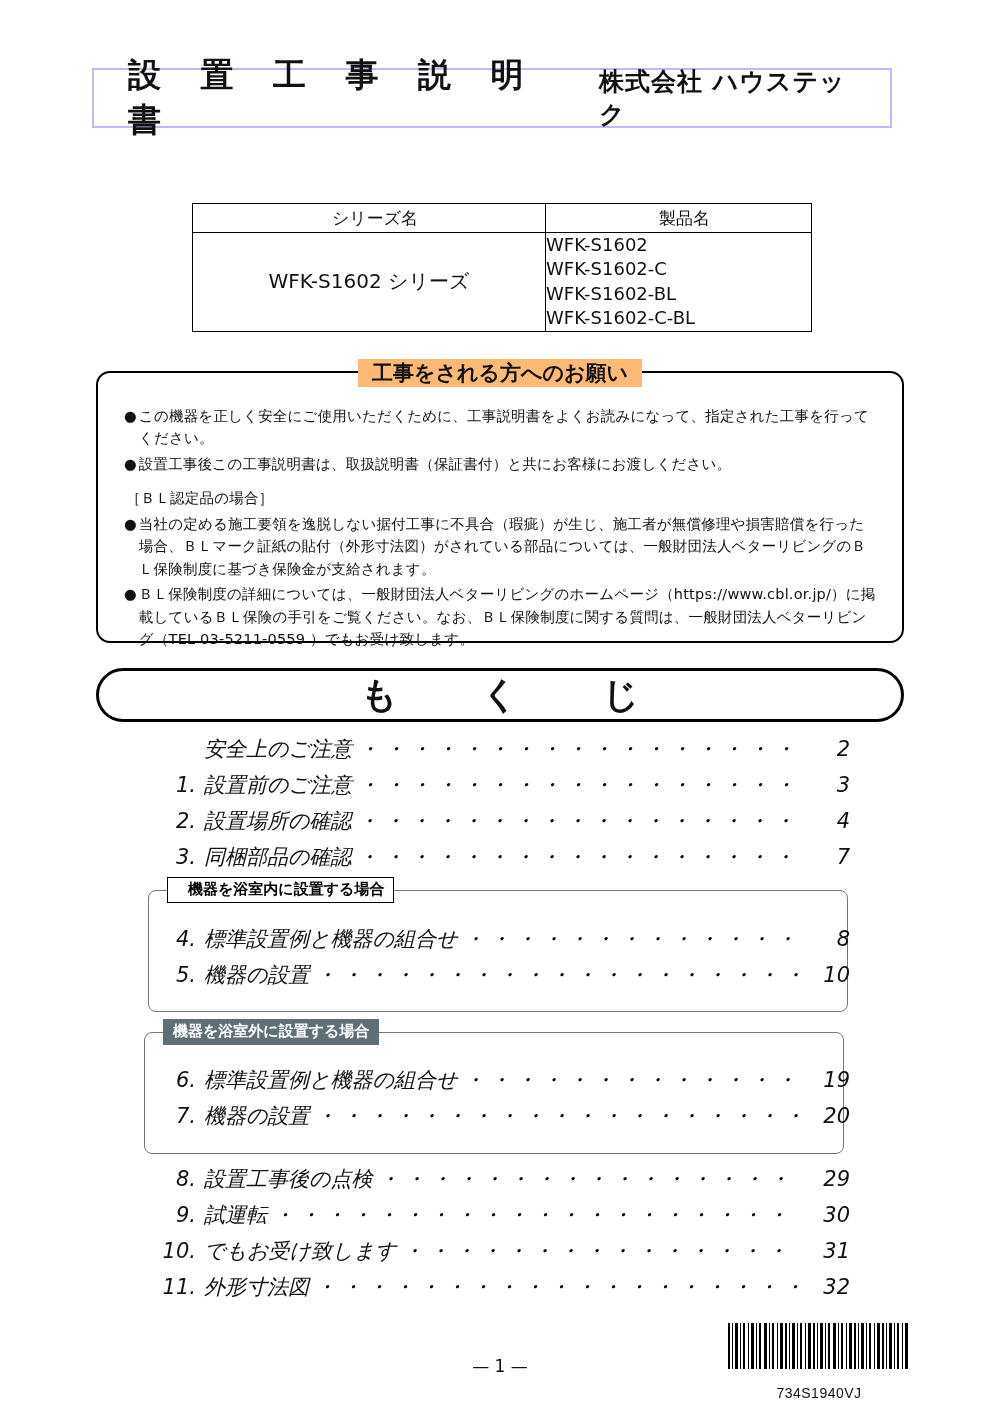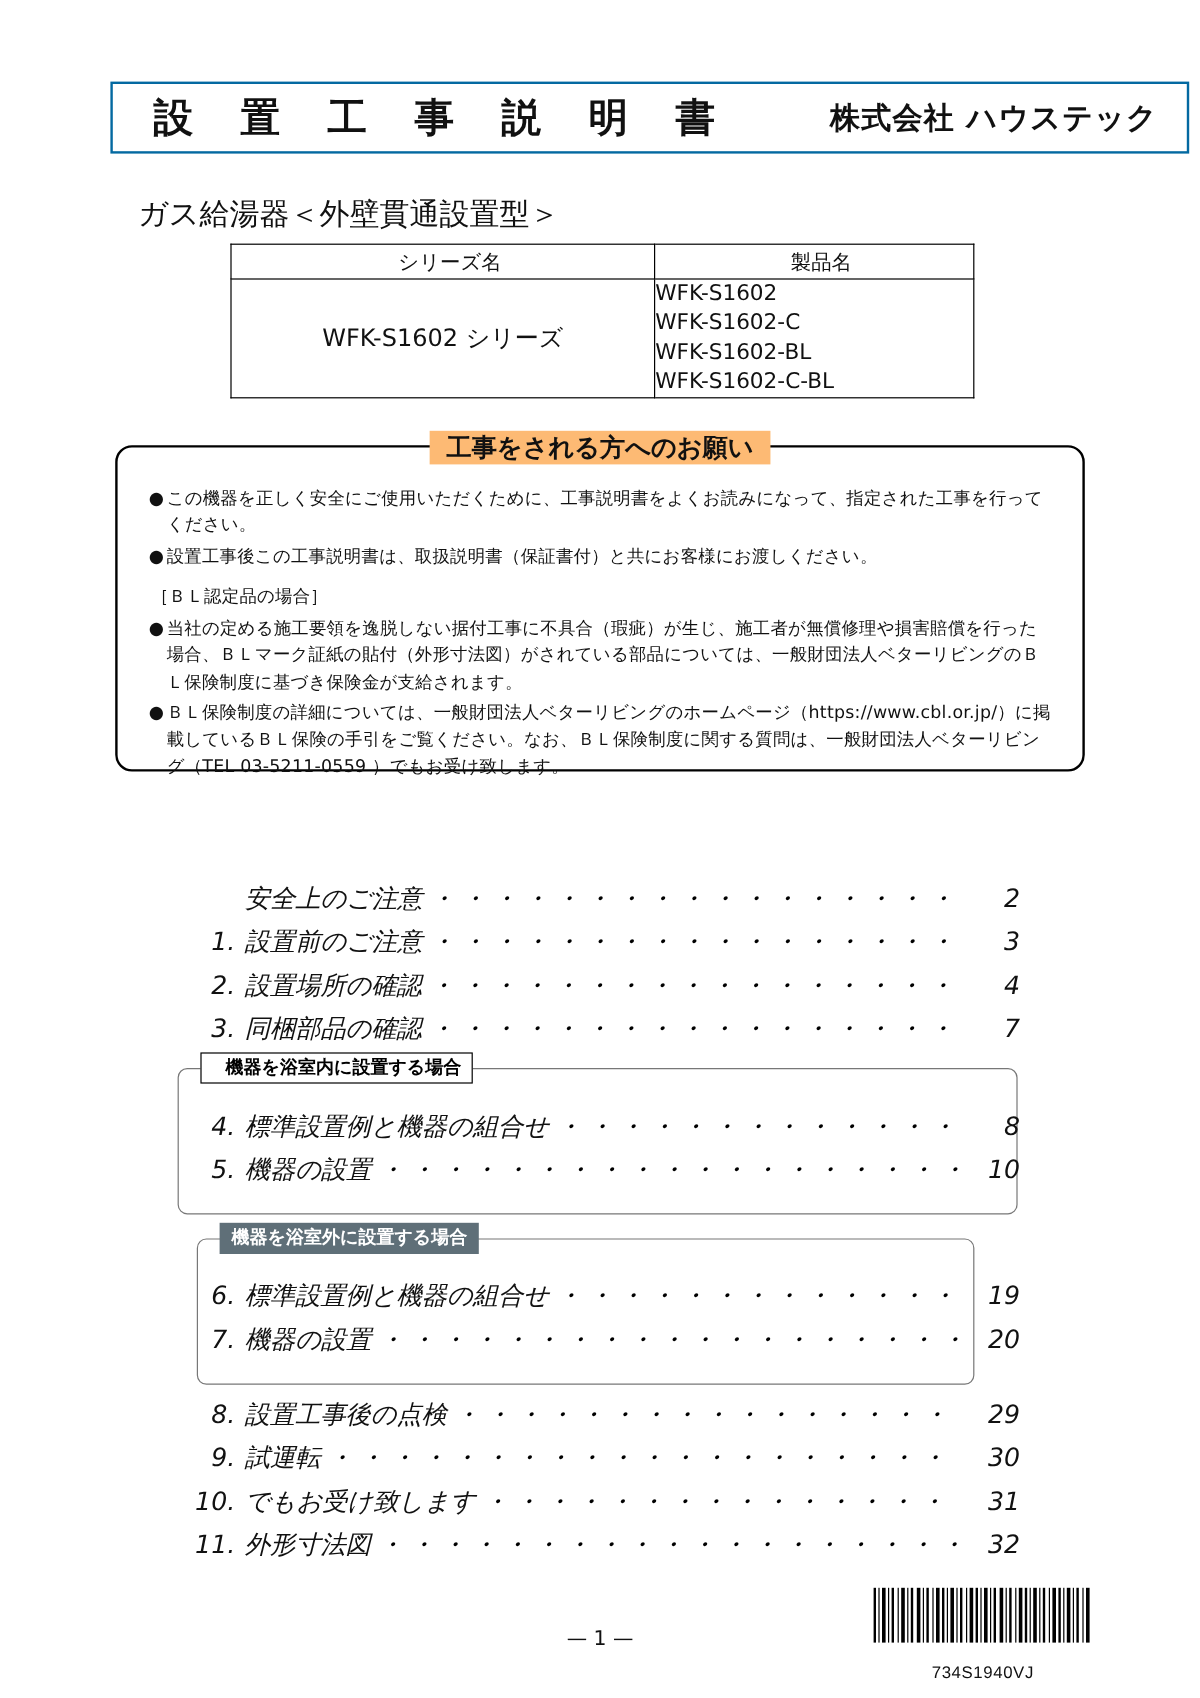--- a/index.html
+++ b/index.html
@@ -21,23 +21,23 @@
     left: 0; top: 0;
     width: 1000px;
     height: 1415px;
   }
 
   
   .title-bar {
     position: absolute;
     left: 92px;
     top: 68px;
-    width: 899px;
+    width: 800px;
     height: 60px;
-    border: 2px solid #0369a1;
+    border: 2px solid #c4b5fd;
     box-sizing: border-box;
     display: flex;
     align-items: center;
   }
   .title-main {
     margin-left: 34px;
     font-size: 33px;
     font-weight: bold;
     letter-spacing: 14px;
     font-family: "DejaVu Sans", sans-serif;
@@ -256,21 +256,20 @@
 </head>
 <body>
 
 <div class="page">
 
   <div class="title-bar">
     <span class="title-main">設 置 工 事 説 明 書</span>
     <span class="title-company">株式会社 ハウステック</span>
   </div>
 
-  <div class="product-heading">ガス給湯器＜外壁貫通設置型＞</div>
 
   <table class="prod-table">
     <tbody>
         <tr>
       <th class="prod-head-left">シリーズ名</th>
       <th>製品名</th>
     </tr>
     <tr>
       <td class="prod-series">WFK-S1602 シリーズ</td>
       <td class="prod-models">
@@ -299,20 +298,23 @@
         <span class="req-bullet">●</span>
         <span class="req-text">当社の定める施工要領を逸脱しない据付工事に不具合（瑕疵）が生じ、施工者が無償修理や損害賠償を行った場合、ＢＬマーク証紙の貼付（外形寸法図）がされている部品については、一般財団法人ベターリビングのＢＬ保険制度に基づき保険金が支給されます。</span>
       </div>
       <div class="req-item">
         <span class="req-bullet">●</span>
         <span class="req-text">ＢＬ保険制度の詳細については、一般財団法人ベターリビングのホームページ（https://www.cbl.or.jp/）に掲載しているＢＬ保険の手引をご覧ください。なお、ＢＬ保険制度に関する質問は、一般財団法人ベターリビング（TEL 03-5211-0559 ）でもお受け致します。</span>
       </div>
     </div>
   </div>
 
+  <div class="toc-banner">
+    <span class="toc-banner-text">も　く　じ</span>
+  </div>
 
   <div class="toc" style="top:735px;">
     <div class="toc-row">
       <span class="toc-num"></span>
       <span class="toc-label">安全上のご注意</span>
       <span class="toc-dots">・・・・・・・・・・・・・・・・・・・・・・・・・・・・・・・・・・・・・・・・・・・・・・・・・・・・・・・・・・</span>
       <span class="toc-page">2</span>
     </div>
     <div class="toc-row">
       <span class="toc-num">1.</span>
@@ -345,21 +347,21 @@
       <span class="toc-page">8</span>
     </div>
     <div class="toc-row">
       <span class="toc-num">5.</span>
       <span class="toc-label">機器の設置</span>
       <span class="toc-dots">・・・・・・・・・・・・・・・・・・・・・・・・・・・・・・・・・・・・・・・・・・・・・・・・・・・・・・・・・・</span>
       <span class="toc-page">10</span>
     </div>
   </div>
 
-  <div class="group-box" style="left:164px; top:1032px; width:648px; height:122px;">
+  <div class="group-box" style="left:144px; top:1032px; width:700px; height:122px;">
     <span class="group-tag">機器を浴室外に設置する場合</span>
   </div>
   <div class="toc" style="top:1066px;">
     <div class="toc-row">
       <span class="toc-num">6.</span>
       <span class="toc-label">標準設置例と機器の組合せ</span>
       <span class="toc-dots">・・・・・・・・・・・・・・・・・・・・・・・・・・・・・・・・・・・・・・・・・・・・・・・・・・・・・・・・・・</span>
       <span class="toc-page">19</span>
     </div>
     <div class="toc-row">

